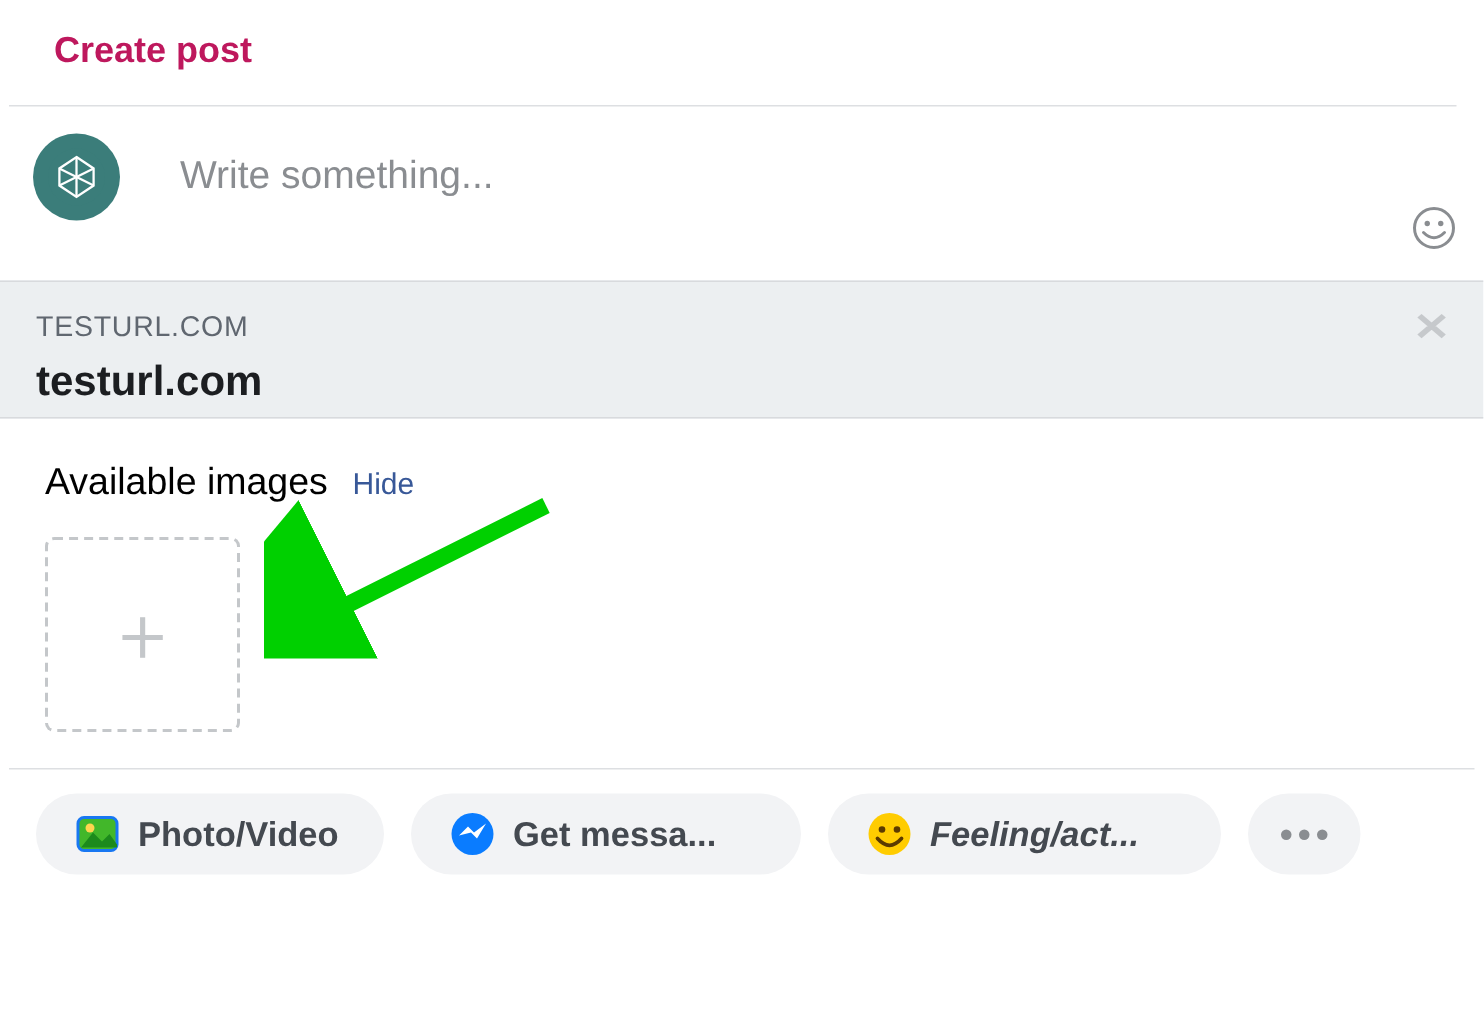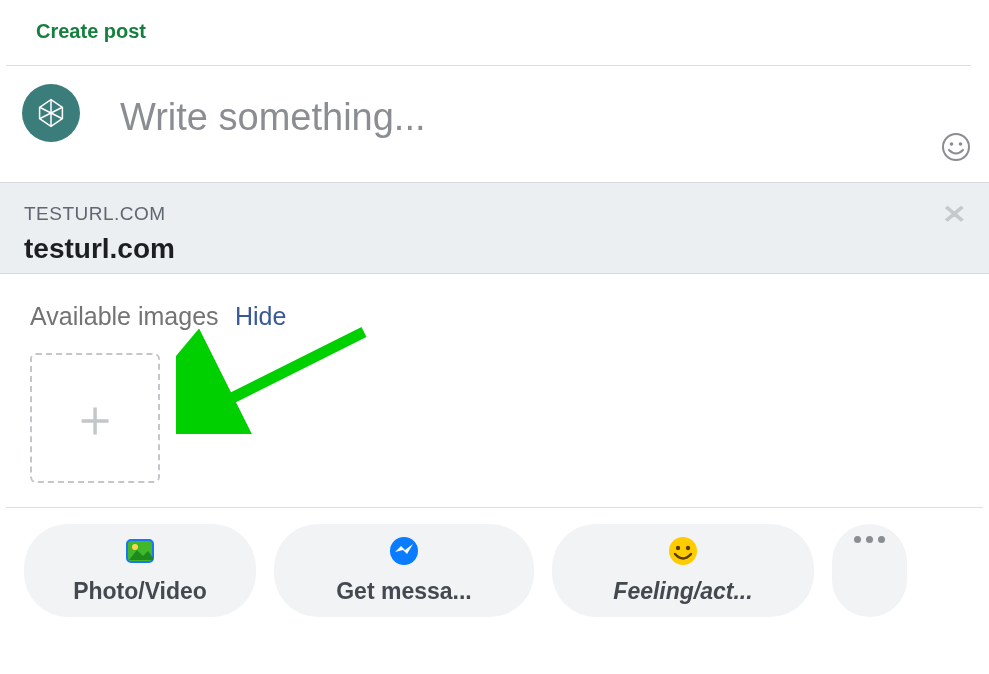--- a/index.html
+++ b/index.html
@@ -9,42 +9,42 @@
     width: 989px;
     color: #1c1e21;
   }
   .container { width: 989px; }
   .header {
     padding: 20px 0 22px 30px;
     border-bottom: 1px solid #dddfe2;
     margin: 0 18px 0 6px;
   }
   .header span {
-    color: #15803d;
-    font-weight: 700;
-    font-size: 20px;
+    color: #be185d;
+    font-weight: 700;
+    font-size: 24px;
   }
   .compose {
     display: flex;
     align-items: flex-start;
     padding: 18px 22px 40px 22px;
     position: relative;
   }
   .avatar {
     width: 58px; height: 58px;
     border-radius: 50%;
     background: #3b7d7a;
     display: flex; align-items: center; justify-content: center;
     flex-shrink: 0;
   }
   .avatar svg { width: 38px; height: 38px; }
   .compose-input {
     border: none;
     outline: none;
-    font-size: 38px;
+    font-size: 26px;
     color: #0f172a;
     padding: 12px 0 0 40px;
     flex: 1;
     background: transparent;
   }
   .compose-input::placeholder { color: #8a8d91; }
   .emoji-icon {
     position: absolute;
     right: 18px;
     bottom: 20px;
@@ -78,27 +78,27 @@
     cursor: pointer;
     transform: scaleY(0.85);
   }
   .images-section {
     padding: 28px 24px 24px 24px;
     border-bottom: 1px solid #dddfe2;
     margin: 0 6px;
     position: relative;
   }
   .images-label {
-    color: #737373;
+    color: #000000;
     font-size: 25px;
     margin-right: 12px;
   }
   .hide-link {
     color: #385898;
-    font-size: 25px;
+    font-size: 20px;
     cursor: pointer;
     text-align: right;
   }
   .add-box {
     margin-top: 22px;
     width: 130px; height: 130px;
     border: 2px dashed #c4c7ca;
     border-radius: 6px;
     display: flex; align-items: center; justify-content: center;
     cursor: pointer;
@@ -119,21 +119,20 @@
     background: #f2f3f5;
     border-radius: 44px;
     padding: 12px 26px;
     font-size: 23px;
     font-weight: 700;
     color: #444950;
     cursor: pointer;
     gap: 12px;
     white-space: nowrap;
     overflow: hidden;
-    flex-direction: column;
   }
   .pill.more { padding: 12px 22px; }
   .dots { display: flex; gap: 5px; }
   .dots span { width: 7px; height: 7px; background: #8a8d91; border-radius: 50%; }
   .pill .icon { width: 30px; height: 30px; flex-shrink: 0; }
   .w1 { width: 232px; }
   .w2 { width: 260px; }
   .w3 { width: 262px; font-style: italic; }
 </style>
 </head>

